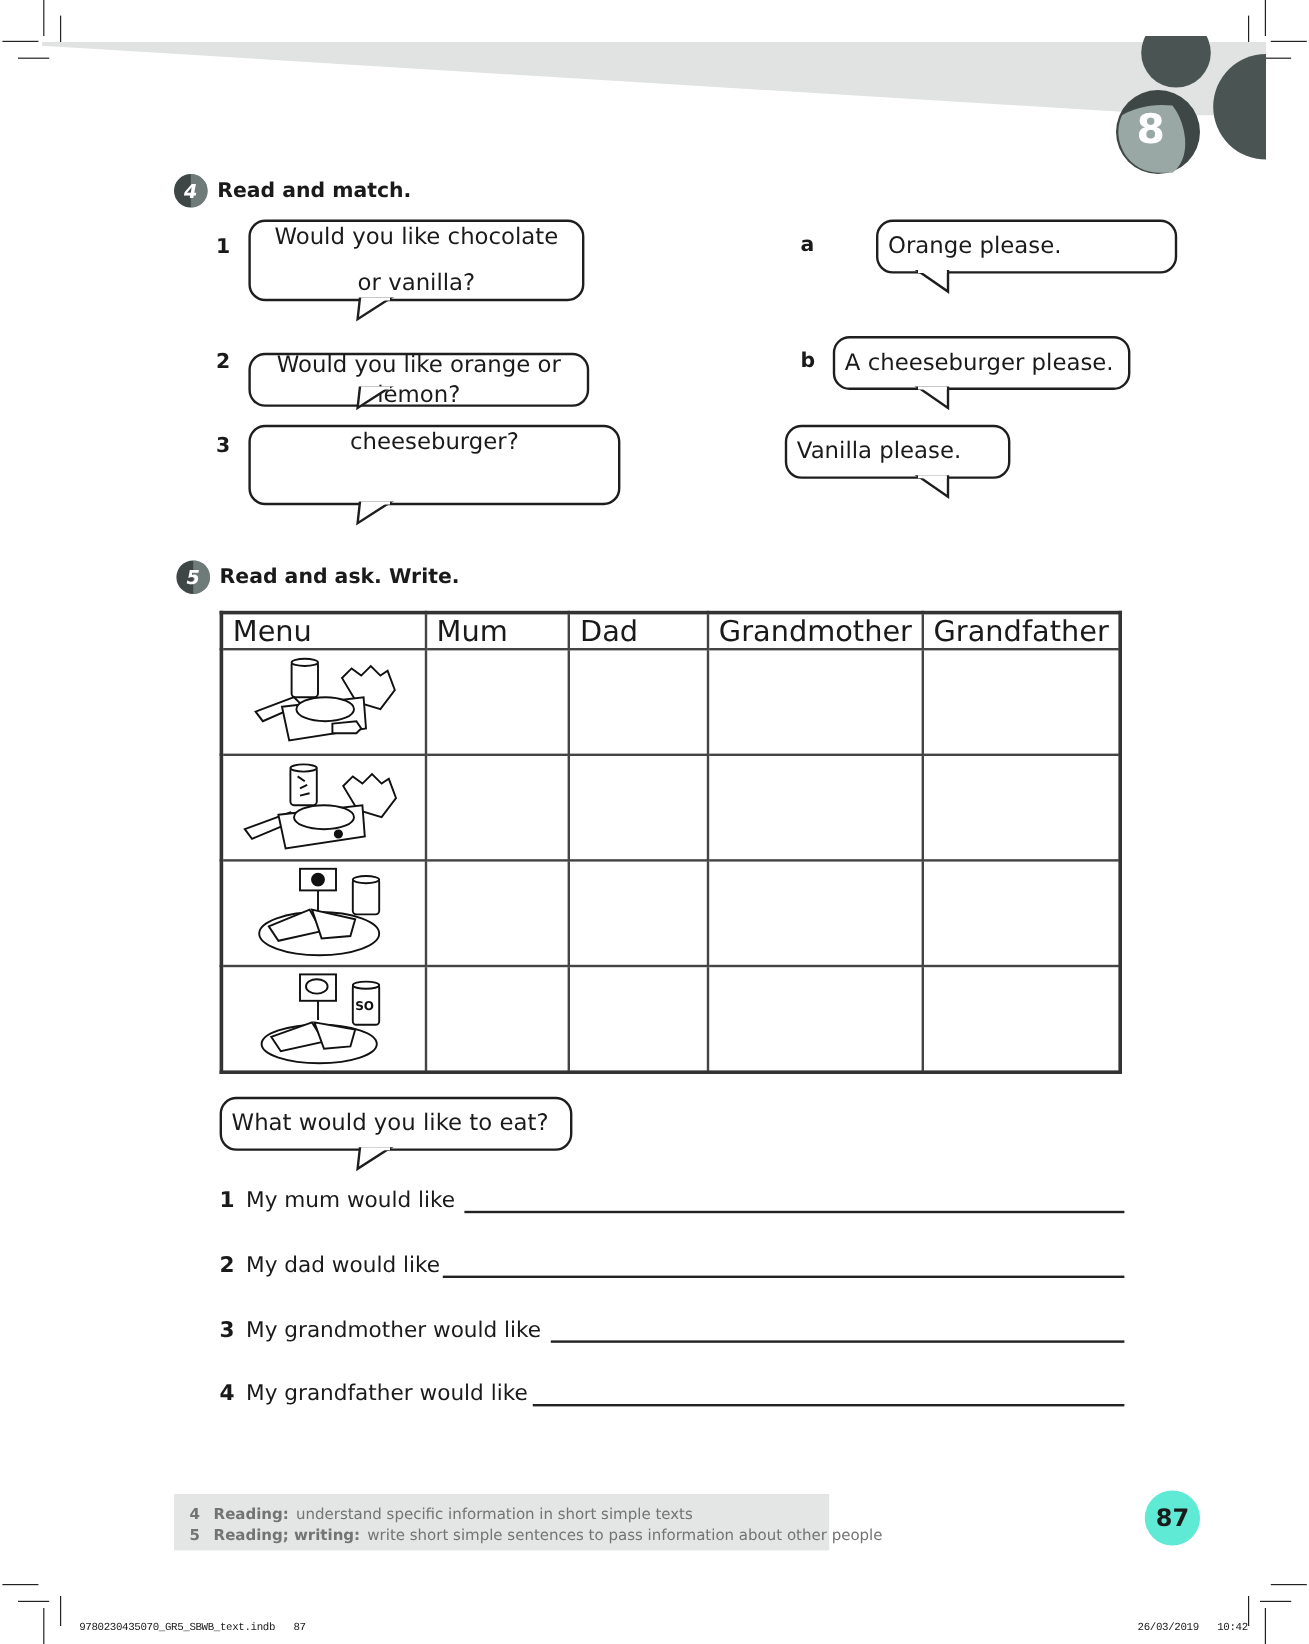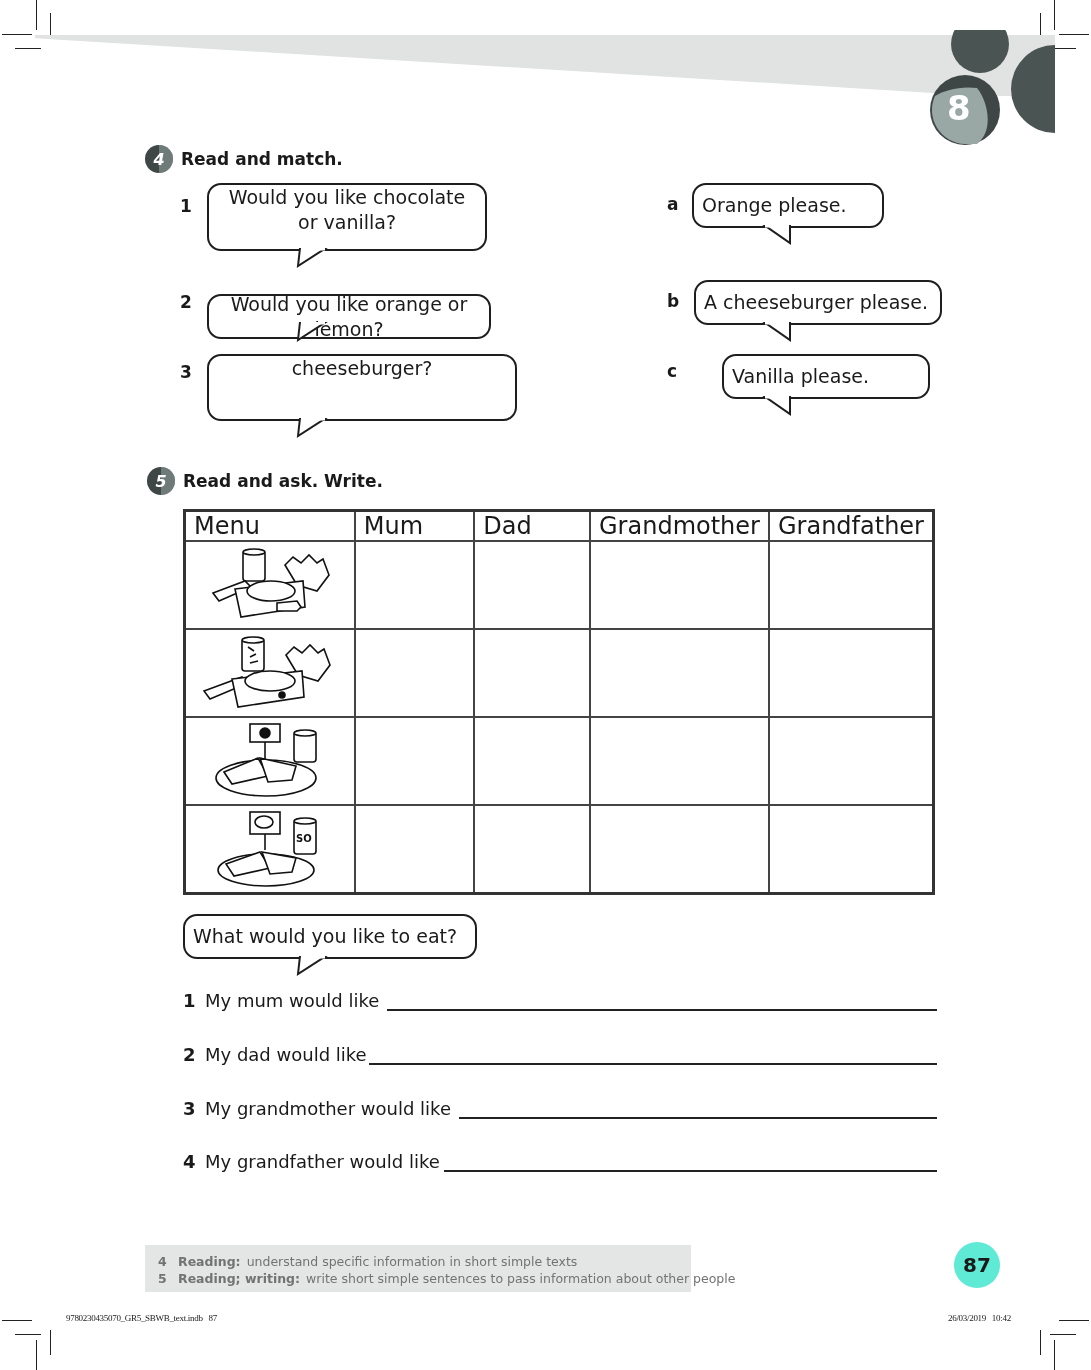--- a/index.html
+++ b/index.html
@@ -18,21 +18,21 @@
              background:#3e4745; color:#fff; font-weight:bold; font-size:16px;
              display:flex; align-items:center; justify-content:center; font-style:italic;}
   .sec-num::after { content:""; position:absolute; right:0; top:0; width:14px; height:28px;
              border-radius:0 14px 14px 0; background:rgba(150,165,162,0.55); }
   .sec-num span { position:relative; z-index:1; }
   .sec-title { position:absolute; font-weight:bold; font-size:17px; color:#1a1a1a;
                font-family:"DejaVu Sans", sans-serif; }
 
   
   .bubble { position:absolute; border:2px solid #1e1e1e; border-radius:14px; background:#fff;
-            font-size:19px; text-align:center; display:flex; align-items:center; justify-content:flex-start;
+            font-size:19px; text-align:center; display:flex; align-items:center; justify-content:space-between;
             line-height:25px; padding:0 8px; box-sizing:border-box; }
   .tail { position:absolute; width:40px; height:22px; }
   .item-num { position:absolute; font-weight:bold; font-size:17px; }
 
   
   table.menu { position:absolute; left:183px; top:509px; width:752px; border-collapse:collapse;
                border:3px solid #333; }
   table.menu th, table.menu td { border:2px solid #444; }
   table.menu th { height:28px; font-weight:normal; font-size:24px; text-align:left; padding:0 8px; }
   table.menu td { height:86px; padding:0; }
@@ -42,21 +42,21 @@
   .wl { position:absolute; left:183px; font-size:18px; display:flex; align-items:flex-end; width:754px; }
   .wl .n { font-weight:bold; width:22px; }
   .wl .line { flex:1; border-bottom:2px solid #222; margin-left:8px; height:18px; }
 
   
   .footer-box { position:absolute; left:145px; top:1245px; width:546px; height:47px; background:#e3e6e5; }
   .fl { position:absolute; left:158px; font-size:12.5px; color:#737373; }
   .fl b { display:inline-block; margin-right:6px; }
   .pg { position:absolute; left:954px; top:1242px; width:46px; height:46px; border-radius:50%;
         background:#5eead4; font-weight:bold; font-size:20px; display:flex; align-items:center; justify-content:center; }
-  .slug { position:absolute; top:1313px; font-size:9px; font-family:Liberation Serif, serif; letter-spacing:-0.3px;}
+  .slug { position:absolute; top:1351px; font-size:9px; font-family:Liberation Mono, monospace; letter-spacing:-0.3px;}
 </style>
 </head>
 <body>
 
 <div class="crop" style="left:36px;top:0;width:1px;height:30px;"></div>
 <div class="crop" style="left:50px;top:13px;width:1px;height:25px;"></div>
 <div class="crop" style="left:2px;top:34px;width:30px;height:1px;"></div>
 <div class="crop" style="left:15px;top:48px;width:26px;height:1px;"></div>
 <div class="crop" style="left:1054px;top:0;width:1px;height:30px;"></div>
 <div class="crop" style="left:1040px;top:13px;width:1px;height:25px;"></div>
@@ -110,39 +110,39 @@
 <div class="item-num" style="left:180px;top:362px;">3</div>
 <div class="bubble" style="left:207px;top:354px;width:310px;height:67px;flex-direction:column;">
   <span>cheeseburger?</span>
 </div>
 <svg class="tail" style="left:296px;top:418px;" viewBox="0 0 40 22">
     <polygon points="4,0 30,0 2,18" fill="#fff" stroke="#1e1e1e" stroke-width="2"></polygon>
     <line x1="5" y1="1" x2="29" y2="1" stroke="#fff" stroke-width="3"></line>
   </svg>
 
 <div class="item-num" style="left:667px;top:194px;">a</div>
-<div class="bubble" style="left:692px;top:183px;width:192px;height:45px;">
+<div class="bubble" style="left:730px;top:183px;width:251px;height:45px;">
   <span>Orange please.</span>
 </div>
 <svg class="tail" style="left:762px;top:225px;" viewBox="0 0 40 22">
     <polygon points="2,0 28,0 28,18" fill="#fff" stroke="#1e1e1e" stroke-width="2"></polygon>
     <line x1="3" y1="1" x2="27" y2="1" stroke="#fff" stroke-width="3"></line>
   </svg>
 
 <div class="item-num" style="left:667px;top:291px;">b</div>
 <div class="bubble" style="left:694px;top:280px;width:248px;height:45px;">
   <span>A cheeseburger please.</span>
 </div>
 <svg class="tail" style="left:762px;top:322px;" viewBox="0 0 40 22">
     <polygon points="2,0 28,0 28,18" fill="#fff" stroke="#1e1e1e" stroke-width="2"></polygon>
     <line x1="3" y1="1" x2="27" y2="1" stroke="#fff" stroke-width="3"></line>
   </svg>
 
 <div class="item-num" style="left:667px;top:361px;">c</div>
-<div class="bubble" style="left:722px;top:354px;width:208px;height:45px;">
+<div class="bubble" style="left:654px;top:354px;width:188px;height:45px;">
   <span>Vanilla please.</span>
 </div>
 <svg class="tail" style="left:762px;top:396px;" viewBox="0 0 40 22">
     <polygon points="2,0 28,0 28,18" fill="#fff" stroke="#1e1e1e" stroke-width="2"></polygon>
     <line x1="3" y1="1" x2="27" y2="1" stroke="#fff" stroke-width="3"></line>
   </svg>
 
 <div class="sec-num" style="left:147px;top:467px;">
     <span>5</span>
   </div>

